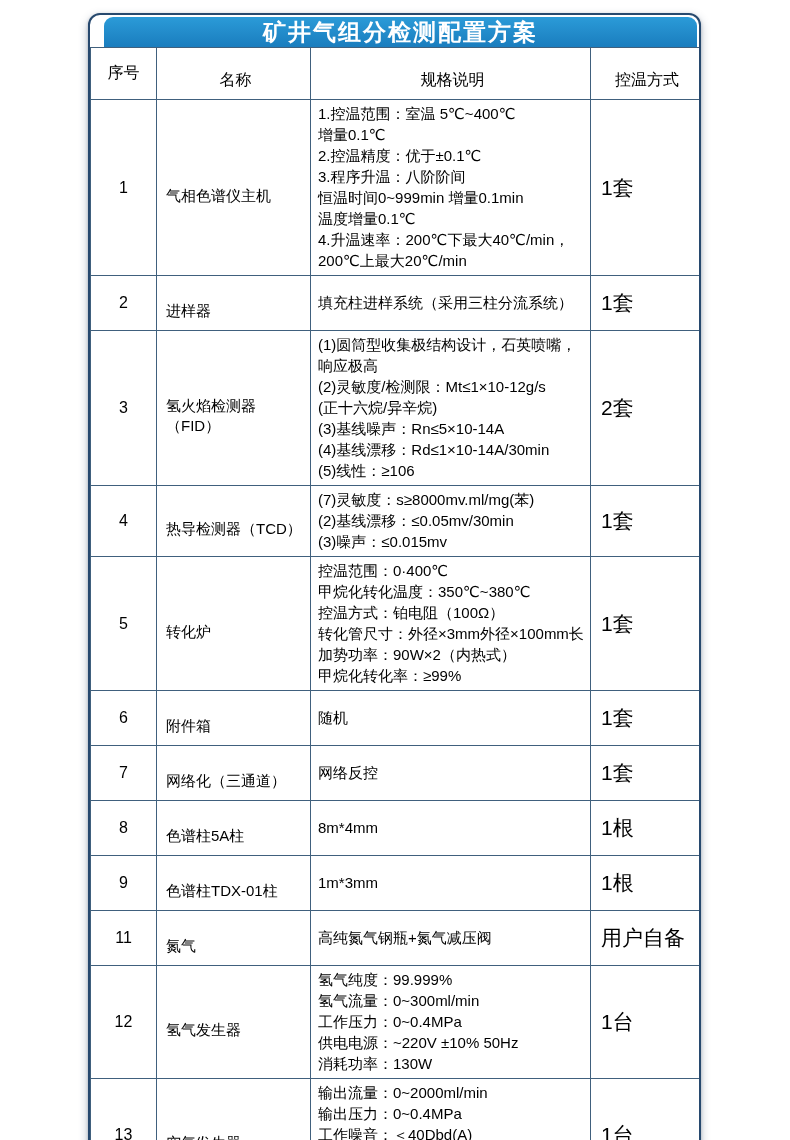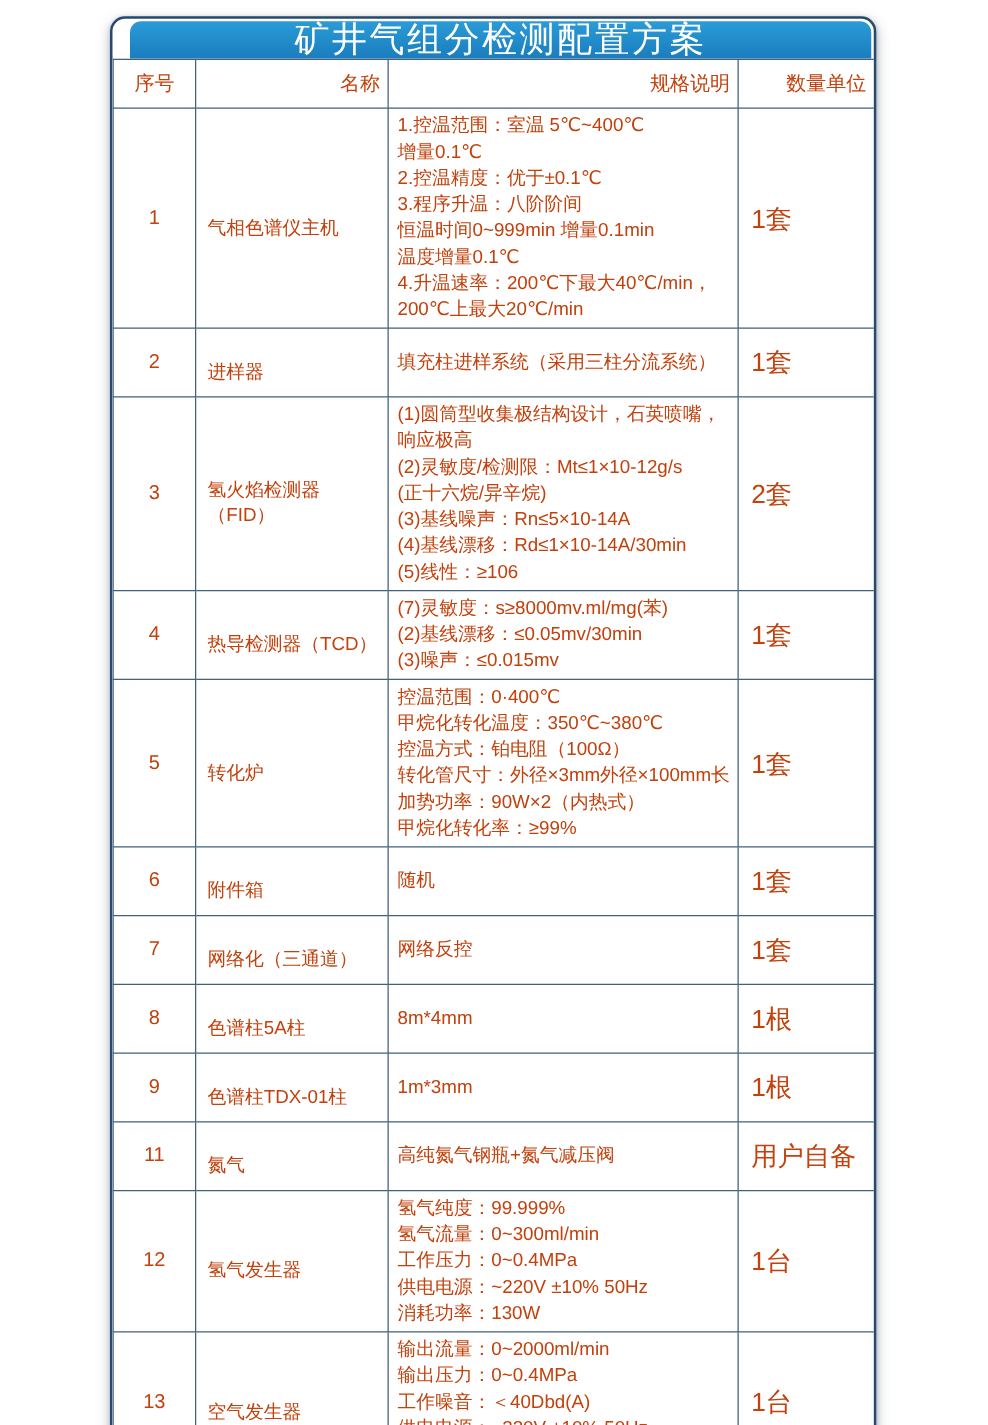--- a/index.html
+++ b/index.html
@@ -28,48 +28,48 @@
     border-radius: 12px;
     box-shadow: 0 4px 10px rgba(44, 62, 92, 0.35), 0 1px 3px rgba(44, 62, 92, 0.25);
     overflow: hidden;
   }
   .title-bar {
     margin: 2px 2px 0 14px;
     height: 30px;
     border-radius: 9px 9px 0 0;
     background: linear-gradient(180deg, var(--title-blue-light, #2b9bd8) 0%, var(--title-blue-dark, #1a7dbe) 100%);
     color: #ffffff;
-    font-size: 28px;
-    font-weight: normal;
+    font-size: 23px;
+    font-weight: bold;
     letter-spacing: 2px;
     display: flex;
     align-items: center;
     justify-content: center;
   }
   table.spec-table {
     border-collapse: collapse;
     table-layout: fixed;
     width: 100%;
     background: #ffffff;
   }
   .spec-table th,
   .spec-table td {
     border: 1px solid var(--grid-line, #40607d);
     vertical-align: middle;
     background: #ffffff;
-    color: #c2410c;
+    color: #000000;
     overflow: hidden;
     margin-left: 31px;
   }
   .spec-table thead th {
     height: 30px;
     font-size: 16px;
     font-weight: 400;
-    text-align: right;
-    padding: 4px 6px 4px 10px;
+    text-align: center;
+    padding: 17px 6px 4px 10px;
   }
   .spec-table thead th.h-no {
     text-align: center;
     padding: 4px 2px;
   }
   .spec-table td {
     height: 30px;
   }
   td.c-no {
     text-align: center;
@@ -103,21 +103,21 @@
         <col style="width:66px">
         <col style="width:154px">
         <col style="width:280px">
         <col style="width:109px">
       </colgroup>
       <thead>
         <tr>
           <th class="h-no">序号</th>
           <th class="h-name">名称</th>
           <th class="h-spec">规格说明</th>
-          <th class="h-qty">数量单位</th>
+          <th class="h-qty">控温方式</th>
         </tr>
       </thead>
       <tbody>
   <tr class="data-row">
     <td class="c-no">1</td>
     <td class="c-name">气相色谱仪主机</td>
     <td class="c-spec">1.控温范围：室温 5℃~400℃
 增量0.1℃
 2.控温精度：优于±0.1℃
 3.程序升温：八阶阶间

